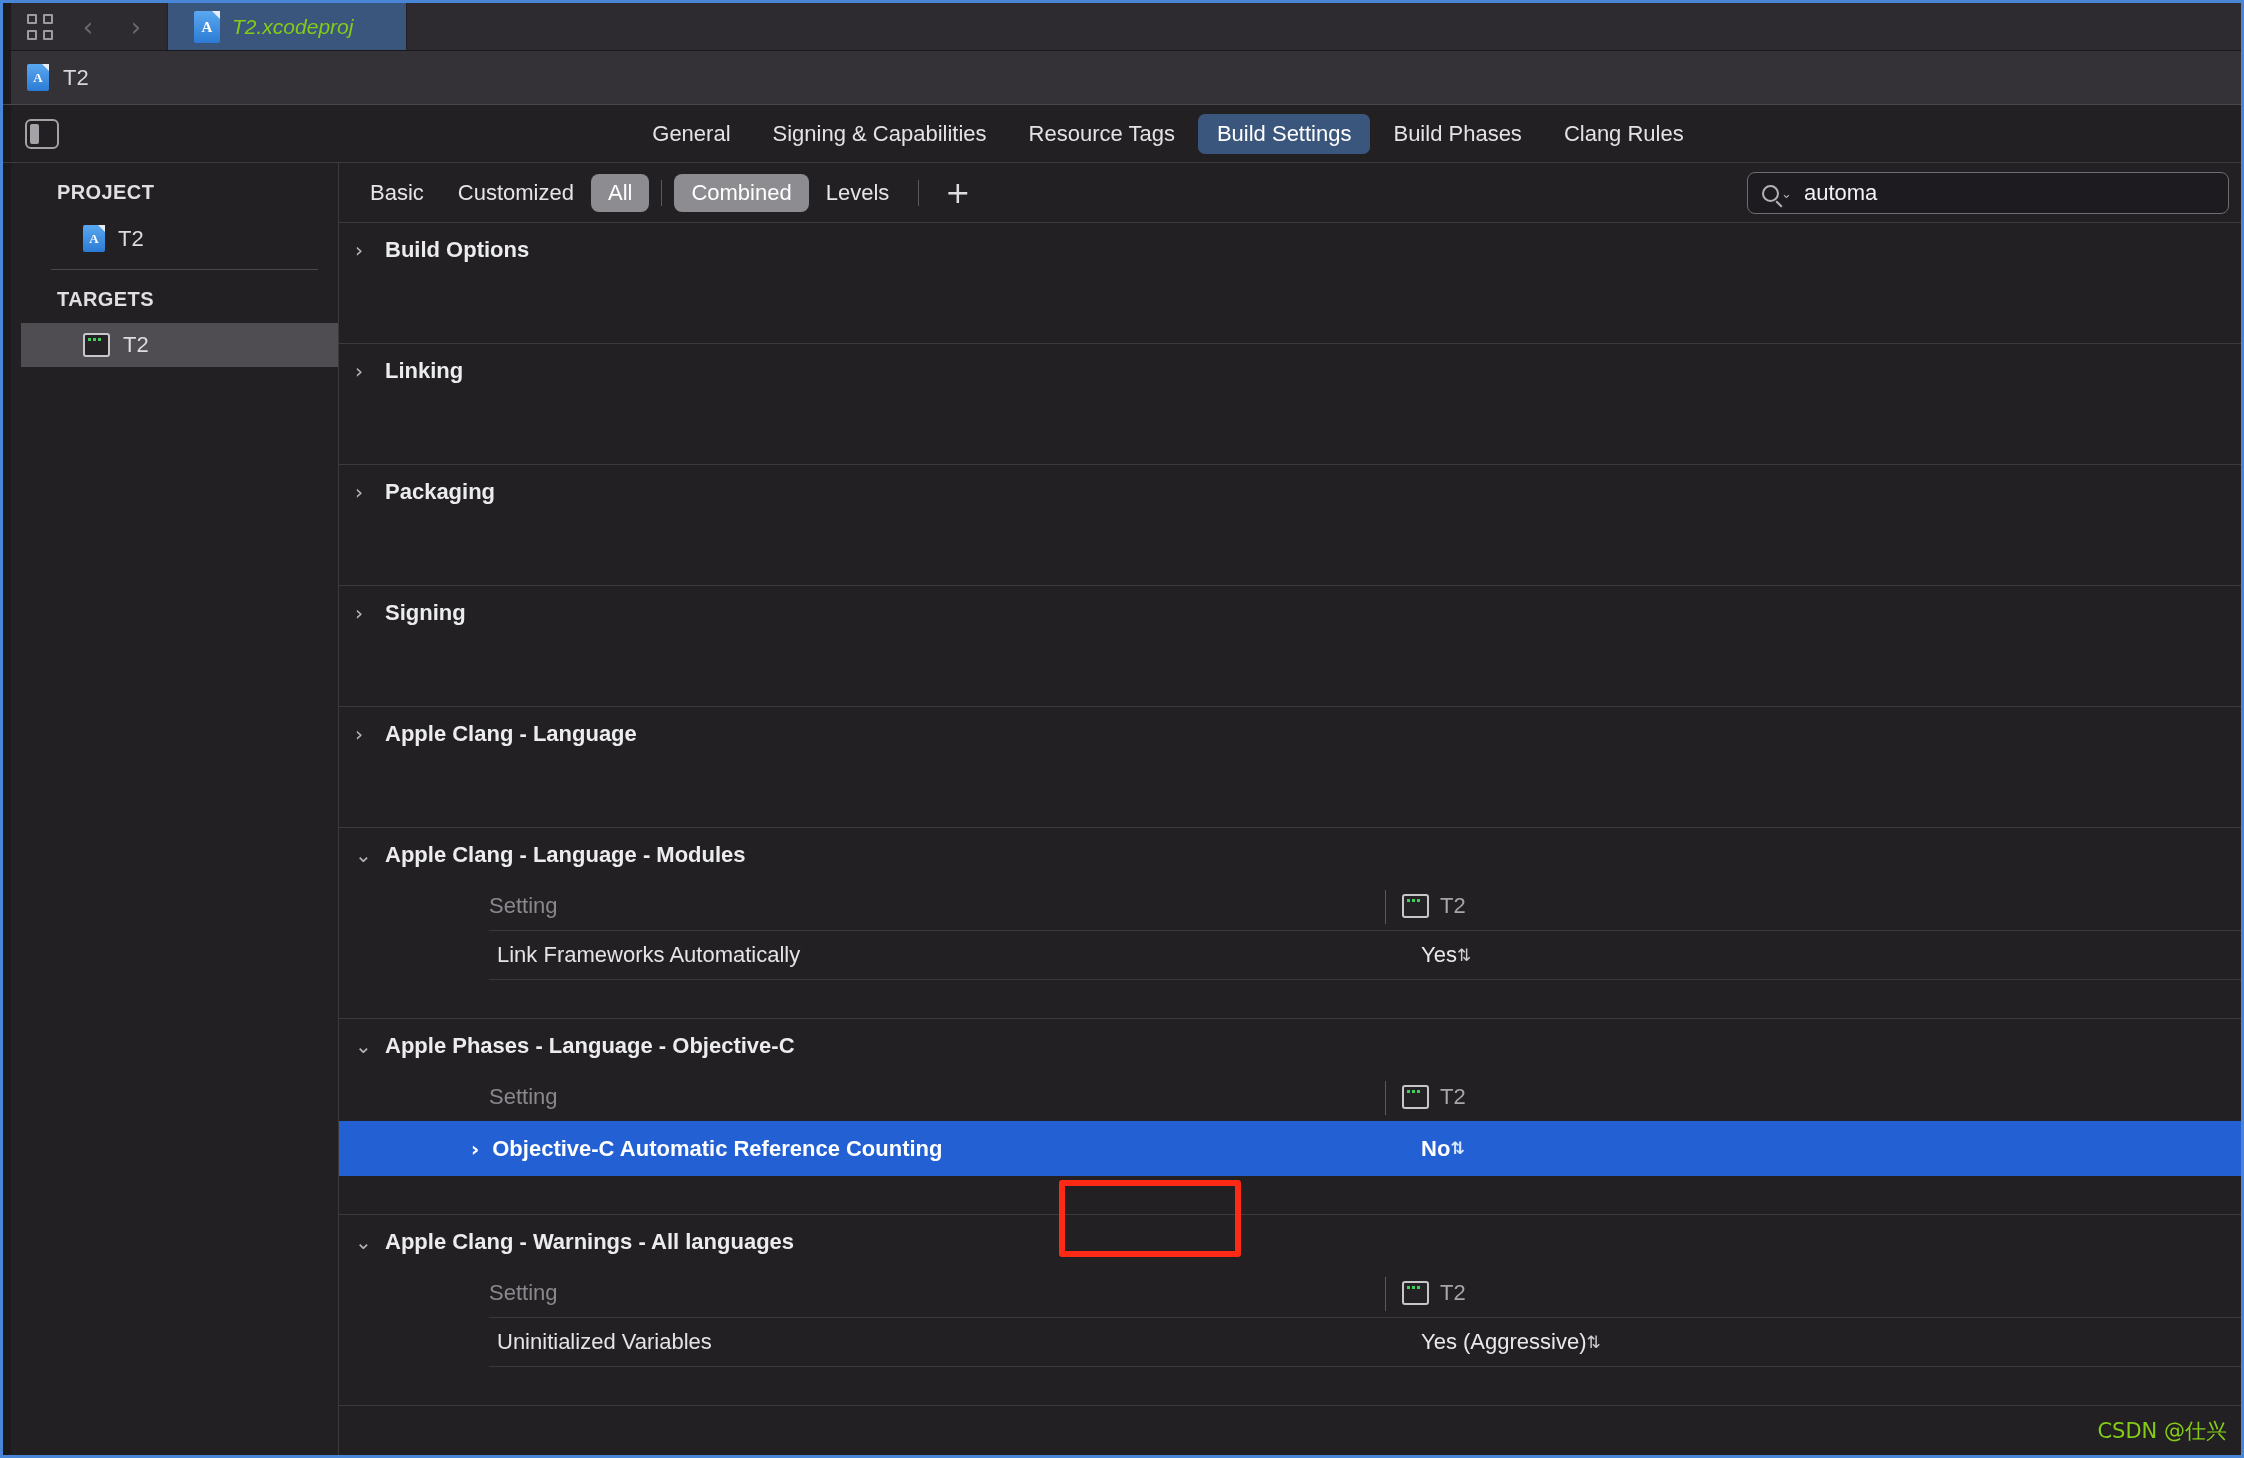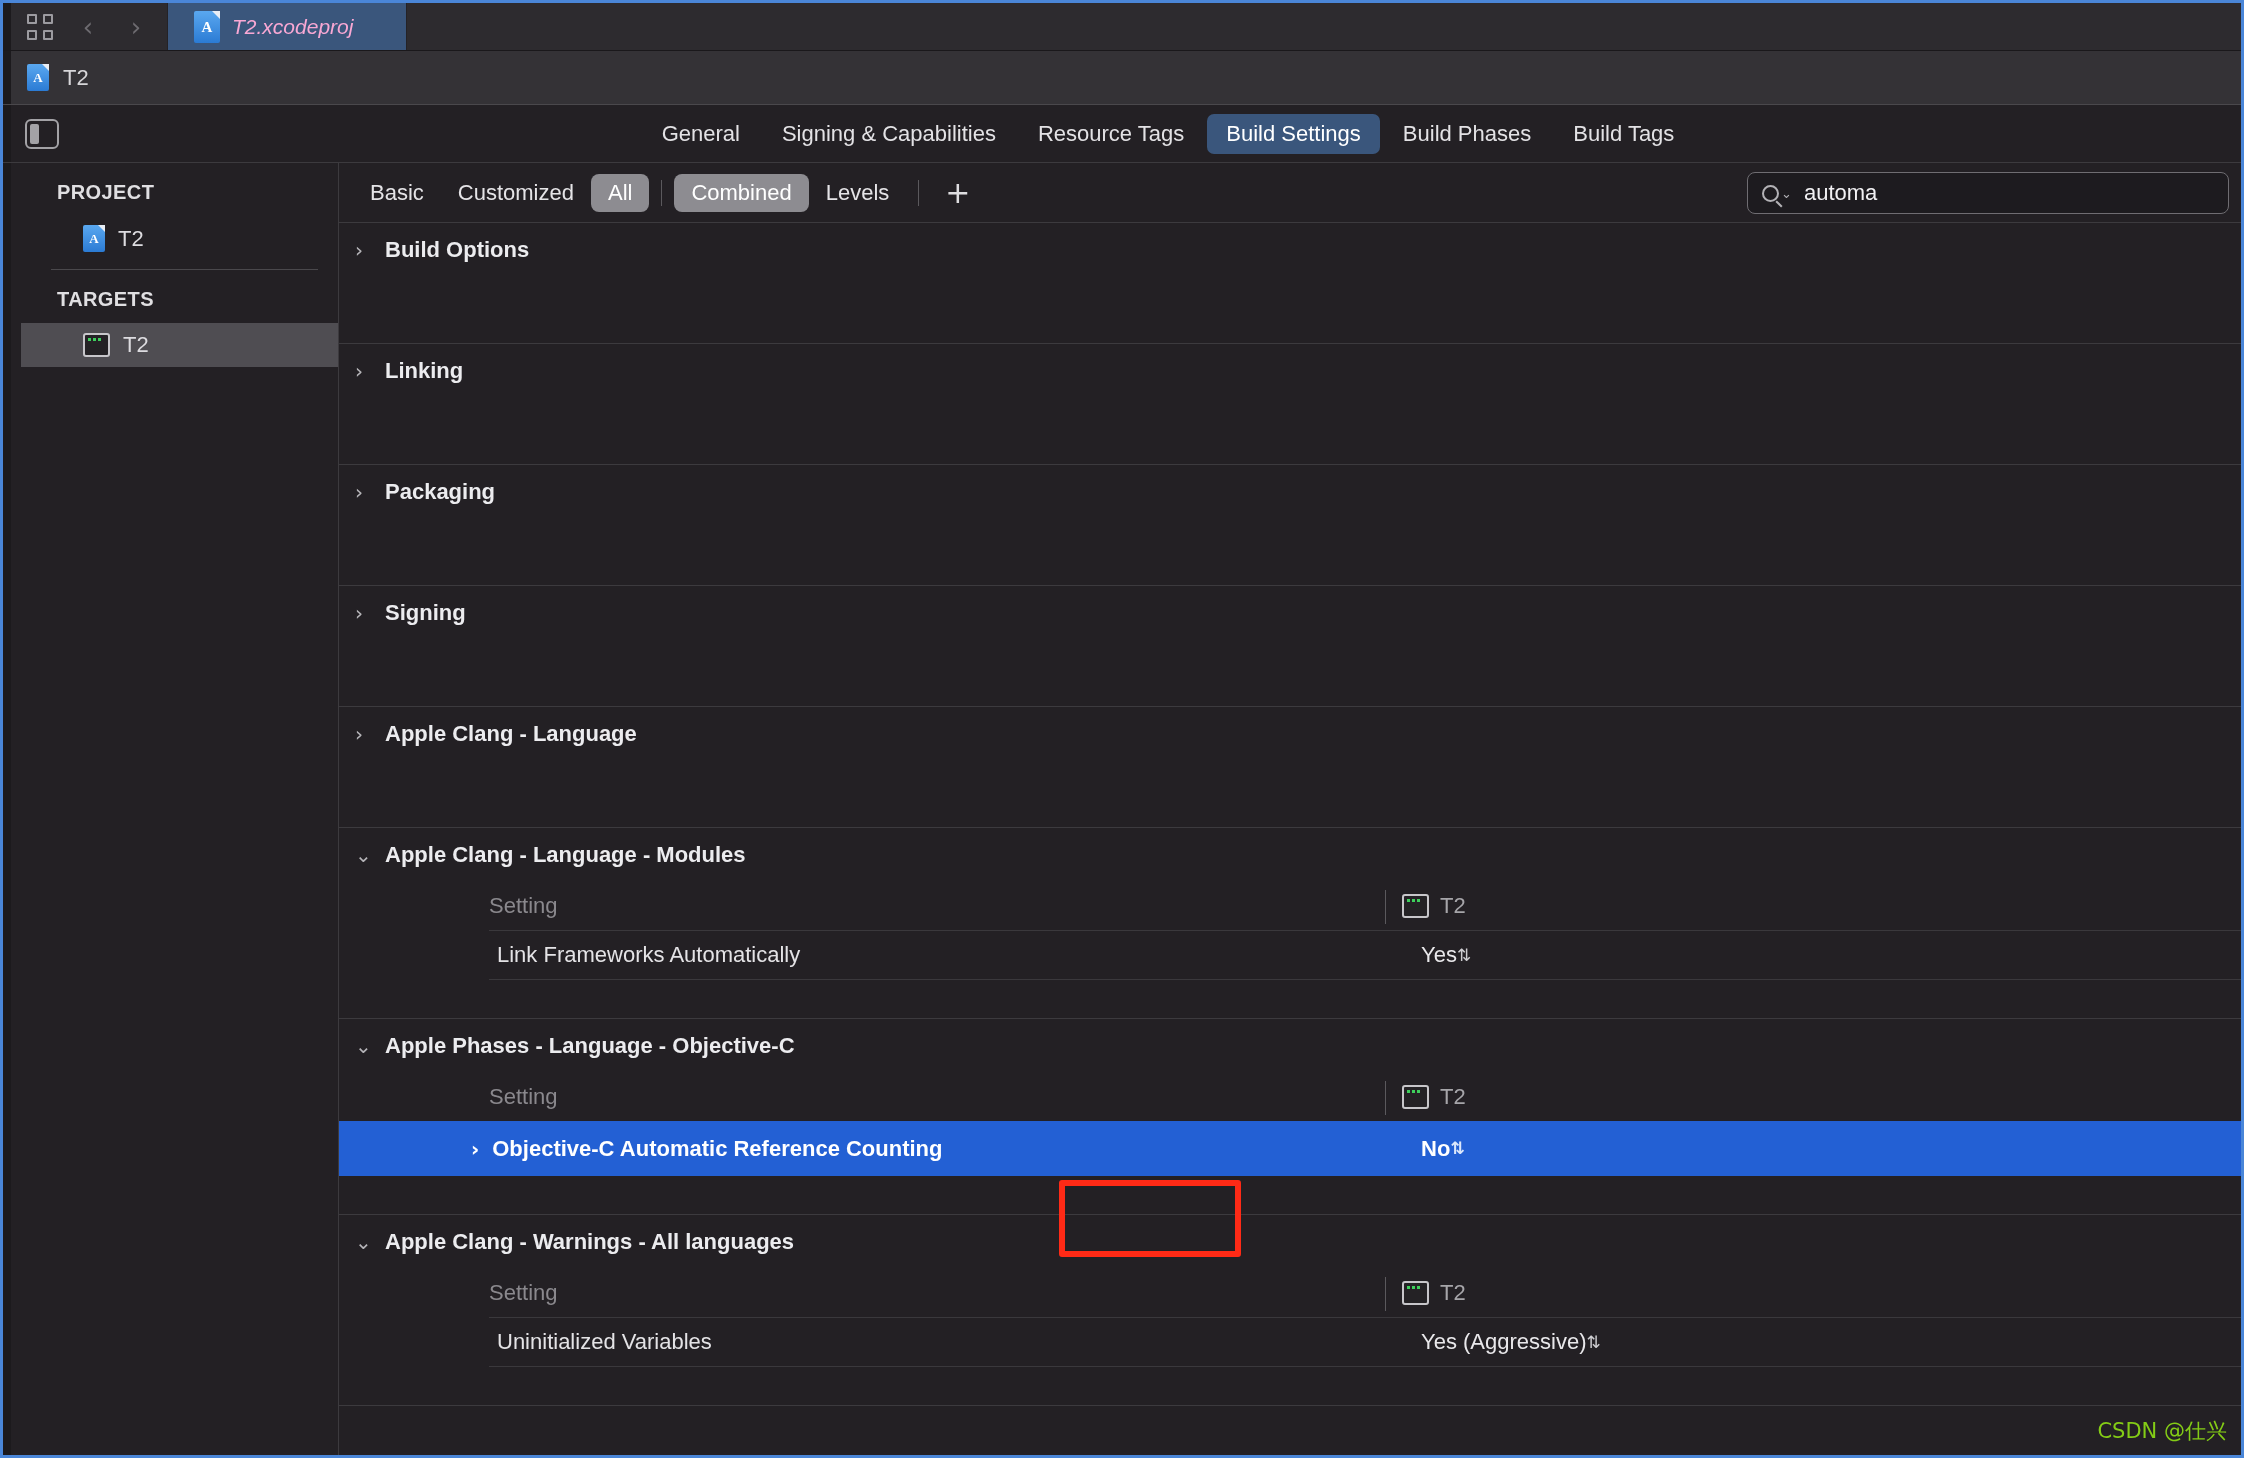--- a/index.html
+++ b/index.html
@@ -51,21 +51,21 @@
     width:26px; text-align:center;
   }
   .tab-item {
     display:flex; align-items:center; gap:12px;
     padding:0 26px; min-width:240px;
     background:#3a567c;
     border-left:1px solid #242226;
     border-right:1px solid #242226;
   }
   .tab-label {
-    font-size:21px; font-style:italic; color:#f9a8d4; font-weight:400;
+    font-size:21px; font-style:italic; color:#84cc16; font-weight:400;
     white-space:nowrap;
   }
   .tabbar-rest { flex:1; background:#2d2b2f; }
 
   
   .xcicon {
     width:26px; height:32px; position:relative; flex:none;
     background:linear-gradient(180deg,#5aa8f0 0%,#2b7bd4 100%);
     border-radius:2px;
   }
@@ -307,21 +307,21 @@
 
   <div class="toptabs">
     <div class="tt-leftedge"></div>
     <div class="tt-sidebar-toggle"></div>
     <div class="tt-tabs">
       <div class="tt-tab">General</div>
       <div class="tt-tab">Signing &amp; Capabilities</div>
       <div class="tt-tab">Resource Tags</div>
       <div class="tt-tab active">Build Settings</div>
       <div class="tt-tab">Build Phases</div>
-      <div class="tt-tab">Build Tags</div>
+      <div class="tt-tab">Clang Rules</div>
     </div>
   </div>
 
   <div class="filterbar">
     <div class="fb-item">Basic</div>
     <div class="fb-item">Customized</div>
     <div class="fb-item on">All</div>
     <div class="fb-sep"></div>
     <div class="fb-item on">Combined</div>
     <div class="fb-item">Levels</div>

